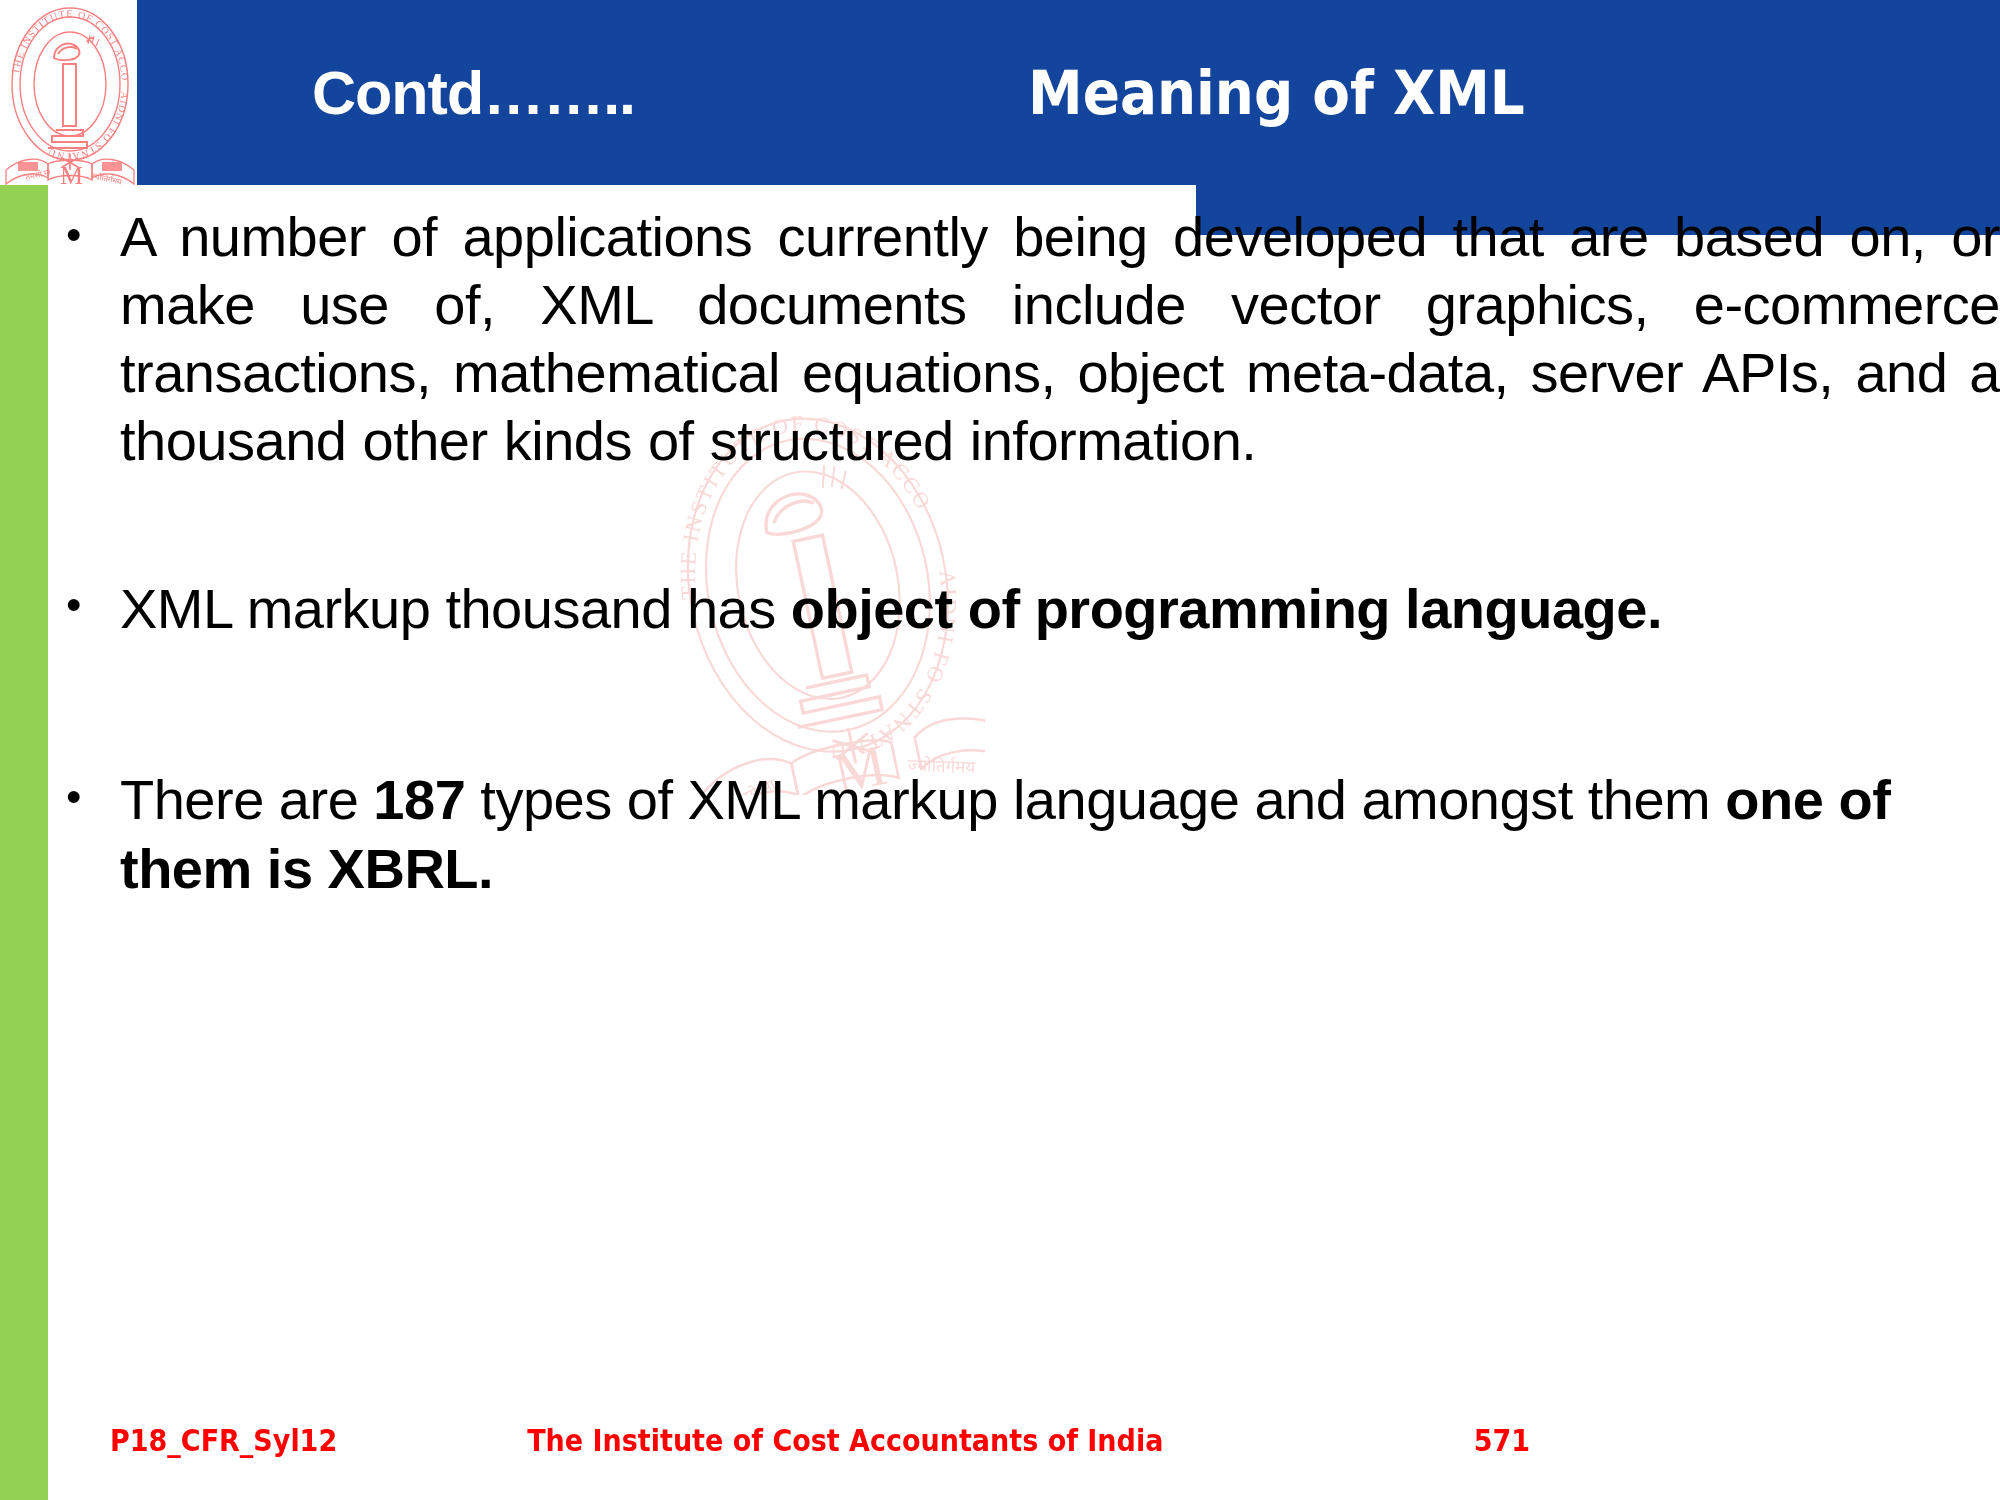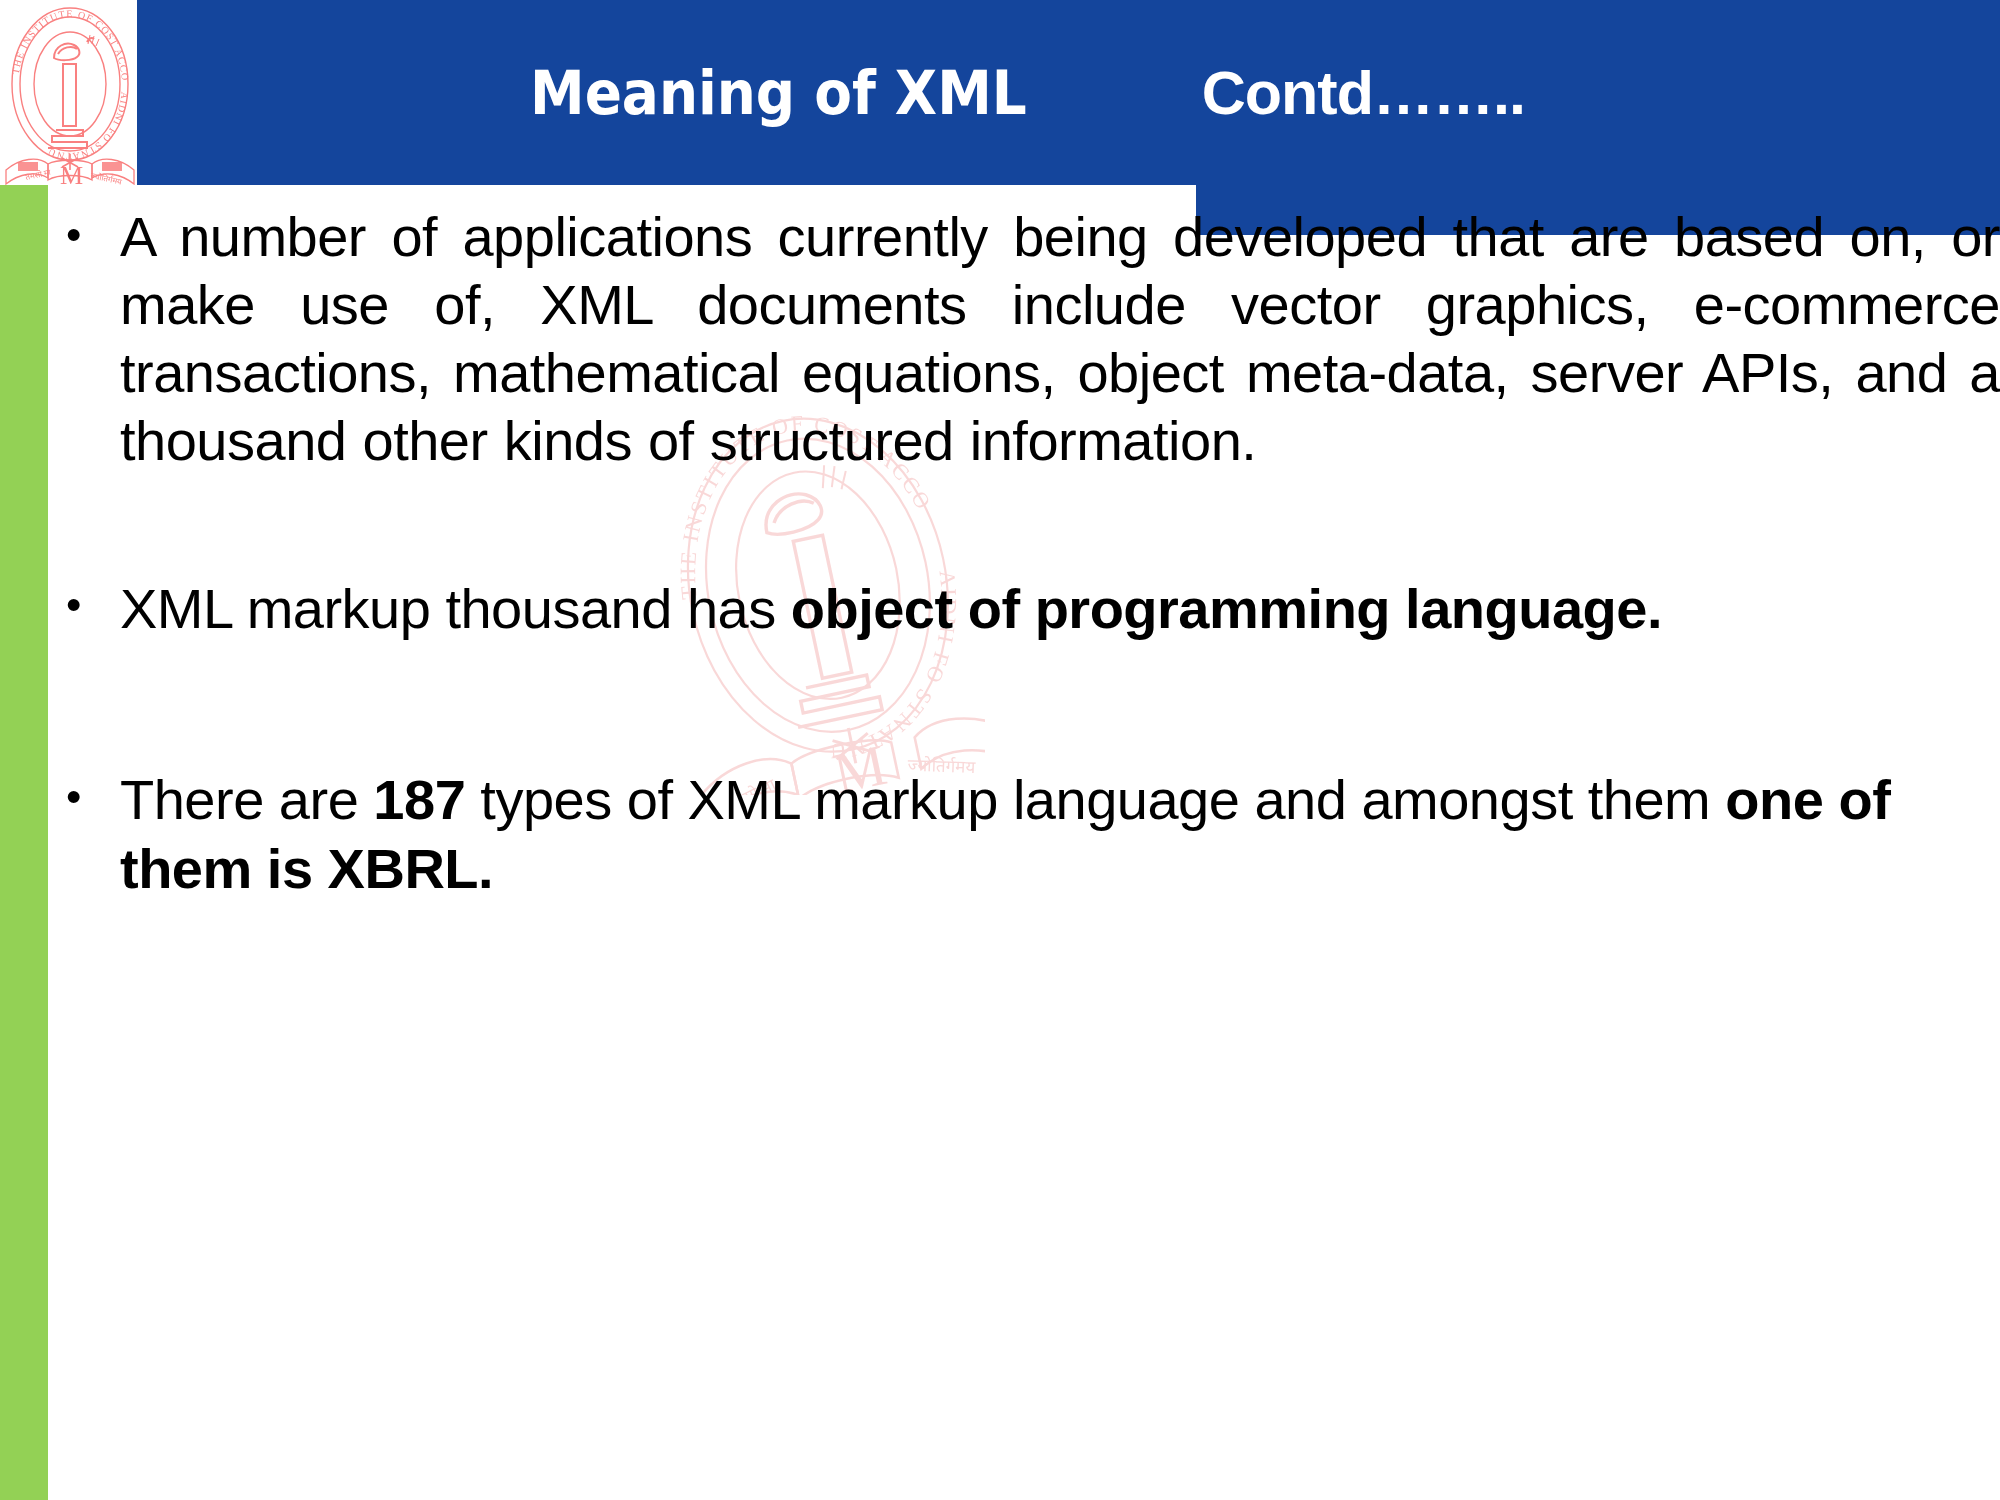--- a/index.html
+++ b/index.html
@@ -150,22 +150,22 @@
 </head>
 <body>
 
 <div id="slide">
 
   <div id="header-bar-ext"></div>
 
   <div id="header-bar"></div>
 
   <div id="title-row">
+    <div id="title-contd">Contd……..</div>
     <div id="title-main">Meaning of XML</div>
-    <div id="title-contd">Contd……..</div>
   </div>
 
   <div id="logo">
     <svg width="132" height="183" viewBox="0 0 132 183" xmlns="http://www.w3.org/2000/svg">
       <g fill="none" stroke="#F98080" stroke-width="1.4">
         <ellipse cx="66" cy="82" rx="58" ry="76"></ellipse>
         <ellipse cx="66" cy="82" rx="50" ry="67"></ellipse>
         <ellipse cx="66" cy="82" rx="36" ry="52"></ellipse>
       </g>
 
@@ -272,14 +272,19 @@
       <div class="bullet-text"><span>XML markup thousand has </span><span class="b">object of programming language.</span></div>
     </div>
 
     <div class="bullet-row" id="bullet-3">
       <div class="bullet-dot">•</div>
       <div class="bullet-text"><span>There are </span><span class="b">187</span><span> types of XML markup language and amongst them </span><span class="b">one of them is XBRL.</span></div>
     </div>
 
   </div>
 
+  <div id="footer">
+    <div class="footer-text" id="footer-left">P18_CFR_Syl12</div>
+    <div class="footer-text" id="footer-center">The Institute of Cost Accountants of India</div>
+    <div class="footer-text" id="footer-right">571</div>
+  </div>
 
 </div>
 
 </body></html>

